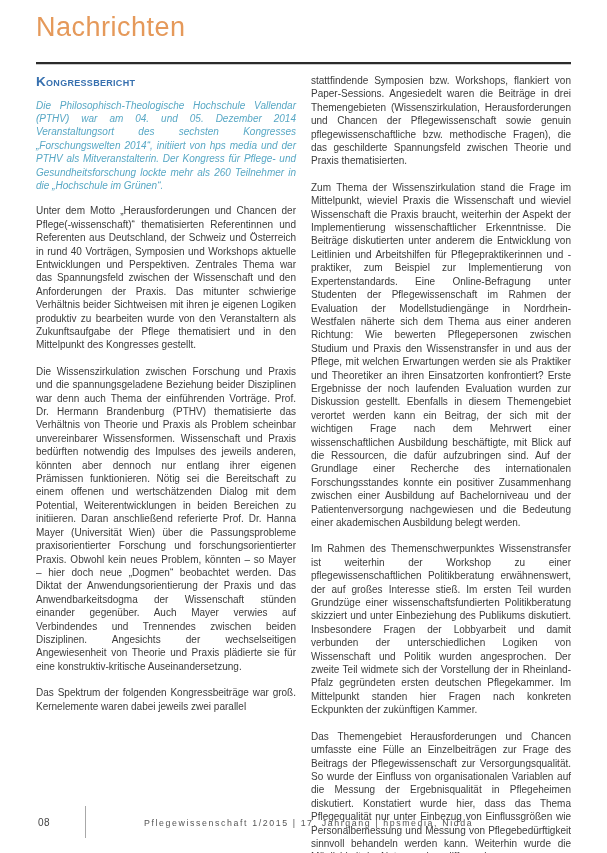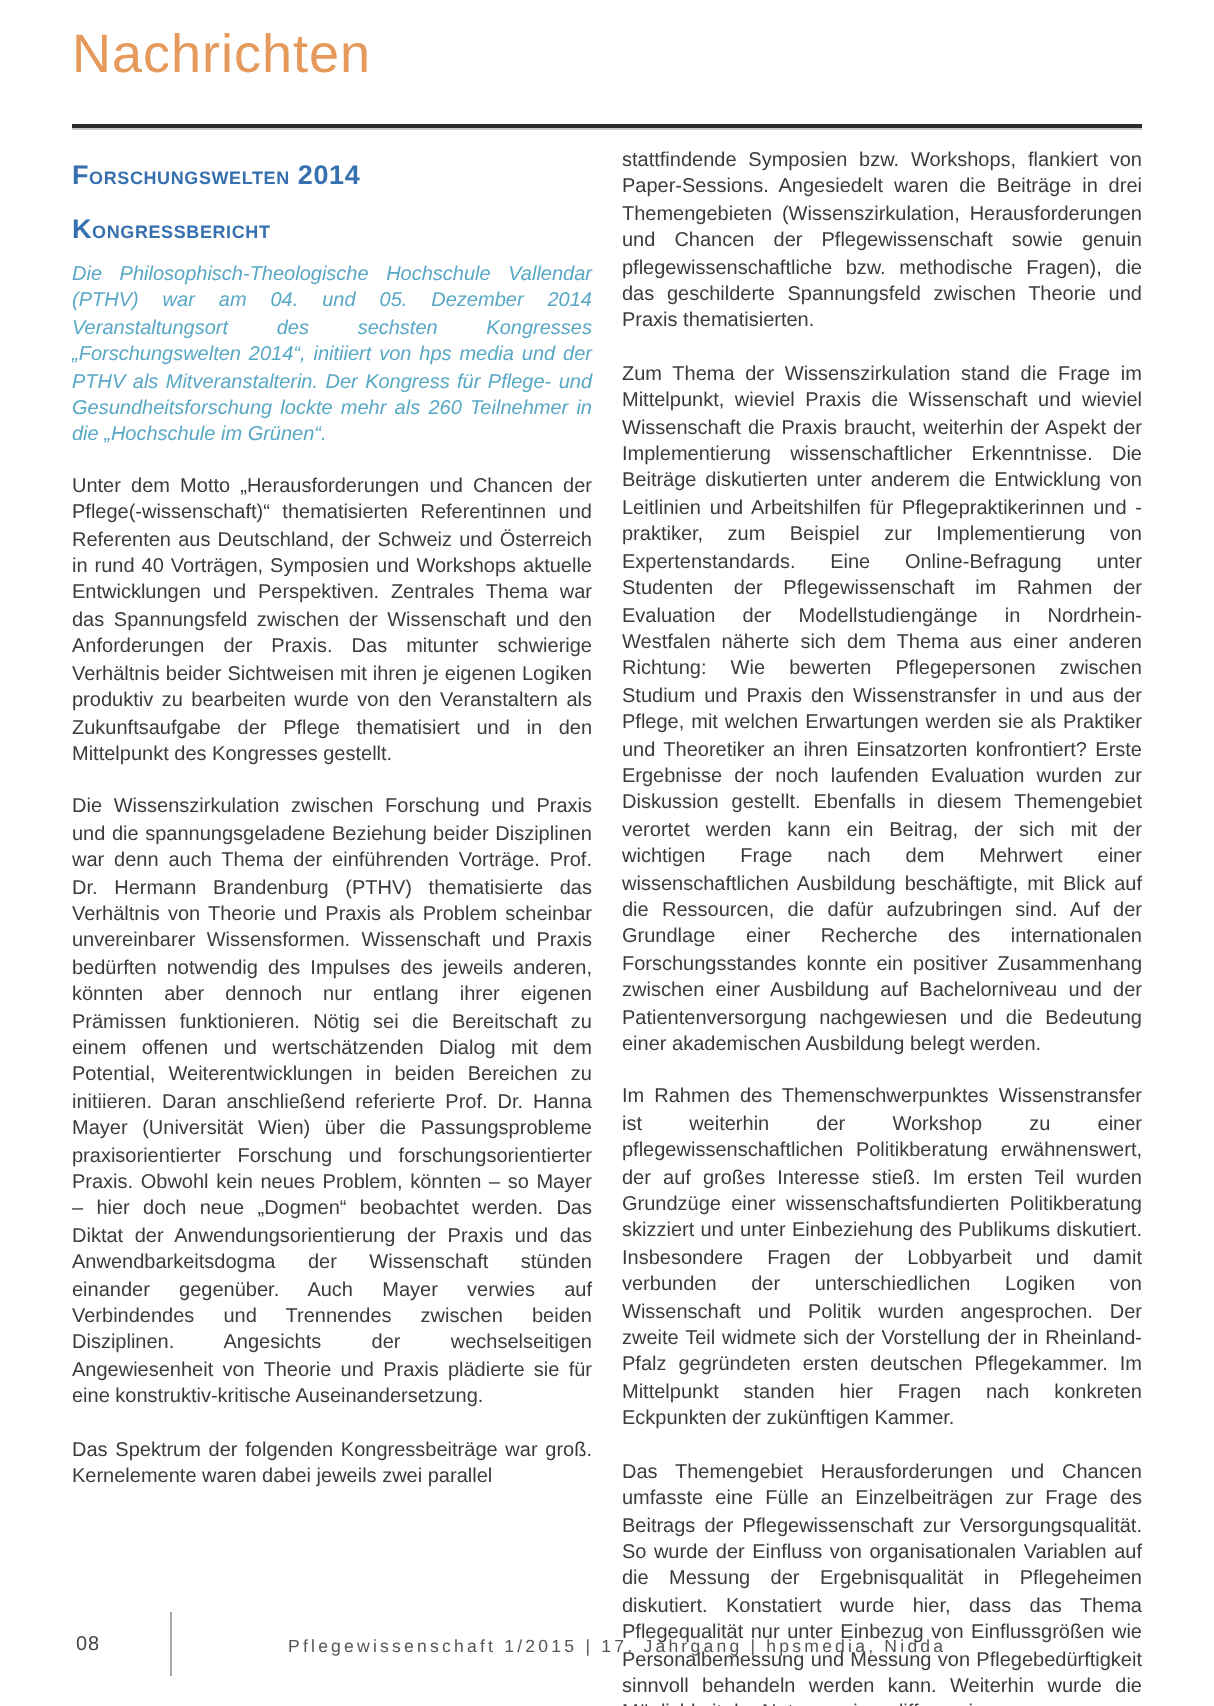--- a/index.html
+++ b/index.html
@@ -79,21 +79,20 @@
   }
 </style>
 </head>
 <body>
 
 <h1 class="page-title">Nachrichten</h1>
 <div class="title-rule"></div>
 
 <div class="columns">
   <div class="col">
-    <h2 class="kicker">Forschungswelten 2014</h2>
     <h3 class="section-heading">Kongressbericht</h3>
     <p class="lead-text">Die Philosophisch-Theologische Hochschule Vallendar (PTHV) war am 04. und 05. Dezember 2014 Veranstaltungsort des sechsten Kongresses „Forschungswelten 2014“, initiiert von hps media und der PTHV als Mitveranstalterin. Der Kongress für Pflege- und Gesundheitsforschung lockte mehr als 260 Teilnehmer in die „Hochschule im Grünen“.</p>
     <p class="body-text">Unter dem Motto „Herausforderungen und Chancen der Pflege(-wissenschaft)“ thematisierten Referentinnen und Referenten aus Deutschland, der Schweiz und Österreich in rund 40 Vorträgen, Symposien und Workshops aktuelle Entwicklungen und Perspektiven. Zentrales Thema war das Spannungsfeld zwischen der Wissenschaft und den Anforderungen der Praxis. Das mitunter schwierige Verhältnis beider Sichtweisen mit ihren je eigenen Logiken produktiv zu bearbeiten wurde von den Veranstaltern als Zukunftsaufgabe der Pflege thematisiert und in den Mittelpunkt des Kongresses gestellt.</p>
     <p class="body-text">Die Wissenszirkulation zwischen Forschung und Praxis und die spannungsgeladene Beziehung beider Disziplinen war denn auch Thema der einführenden Vorträge. Prof. Dr. Hermann Brandenburg (PTHV) thematisierte das Verhältnis von Theorie und Praxis als Problem scheinbar unvereinbarer Wissensformen. Wissenschaft und Praxis bedürften notwendig des Impulses des jeweils anderen, könnten aber dennoch nur entlang ihrer eigenen Prämissen funktionieren. Nötig sei die Bereitschaft zu einem offenen und wertschätzenden Dialog mit dem Potential, Weiterentwicklungen in beiden Bereichen zu initiieren. Daran anschließend referierte Prof. Dr. Hanna Mayer (Universität Wien) über die Passungsprobleme praxisorientierter Forschung und forschungsorientierter Praxis. Obwohl kein neues Problem, könnten – so Mayer – hier doch neue „Dogmen“ beobachtet werden. Das Diktat der Anwendungsorientierung der Praxis und das Anwendbarkeitsdogma der Wissenschaft stünden einander gegenüber. Auch Mayer verwies auf Verbindendes und Trennendes zwischen beiden Disziplinen. Angesichts der wechselseitigen Angewiesenheit von Theorie und Praxis plädierte sie für eine konstruktiv-kritische Auseinandersetzung.</p>
     <p class="body-text">Das Spektrum der folgenden Kongressbeiträge war groß. Kernelemente waren dabei jeweils zwei parallel</p>
   </div>
   <div class="col">
     <p class="body-text">stattfindende Symposien bzw. Workshops, flankiert von Paper-Sessions. Angesiedelt waren die Beiträge in drei Themengebieten (Wissenszirkulation, Herausforderungen und Chancen der Pflegewissenschaft sowie genuin pflegewissenschaftliche bzw. methodische Fragen), die das geschilderte Spannungsfeld zwischen Theorie und Praxis thematisierten.</p>
     <p class="body-text">Zum Thema der Wissenszirkulation stand die Frage im Mittelpunkt, wieviel Praxis die Wissenschaft und wieviel Wissenschaft die Praxis braucht, weiterhin der Aspekt der Implementierung wissenschaftlicher Erkenntnisse. Die Beiträge diskutierten unter anderem die Entwicklung von Leitlinien und Arbeitshilfen für Pflegepraktikerinnen und -praktiker, zum Beispiel zur Implementierung von Expertenstandards. Eine Online-Befragung unter Studenten der Pflegewissenschaft im Rahmen der Evaluation der Modellstudiengänge in Nordrhein-Westfalen näherte sich dem Thema aus einer anderen Richtung: Wie bewerten Pflegepersonen zwischen Studium und Praxis den Wissenstransfer in und aus der Pflege, mit welchen Erwartungen werden sie als Praktiker und Theoretiker an ihren Einsatzorten konfrontiert? Erste Ergebnisse der noch laufenden Evaluation wurden zur Diskussion gestellt. Ebenfalls in diesem Themengebiet verortet werden kann ein Beitrag, der sich mit der wichtigen Frage nach dem Mehrwert einer wissenschaftlichen Ausbildung beschäftigte, mit Blick auf die Ressourcen, die dafür aufzubringen sind. Auf der Grundlage einer Recherche des internationalen Forschungsstandes konnte ein positiver Zusammenhang zwischen einer Ausbildung auf Bachelorniveau und der Patientenversorgung nachgewiesen und die Bedeutung einer akademischen Ausbildung belegt werden.</p>
     <p class="body-text">Im Rahmen des Themenschwerpunktes Wissenstransfer ist weiterhin der Workshop zu einer pflegewissenschaftlichen Politikberatung erwähnenswert, der auf großes Interesse stieß. Im ersten Teil wurden Grundzüge einer wissenschaftsfundierten Politikberatung skizziert und unter Einbeziehung des Publikums diskutiert. Insbesondere Fragen der Lobbyarbeit und damit verbunden der unterschiedlichen Logiken von Wissenschaft und Politik wurden angesprochen. Der zweite Teil widmete sich der Vorstellung der in Rheinland-Pfalz gegründeten ersten deutschen Pflegekammer. Im Mittelpunkt standen hier Fragen nach konkreten Eckpunkten der zukünftigen Kammer.</p>

